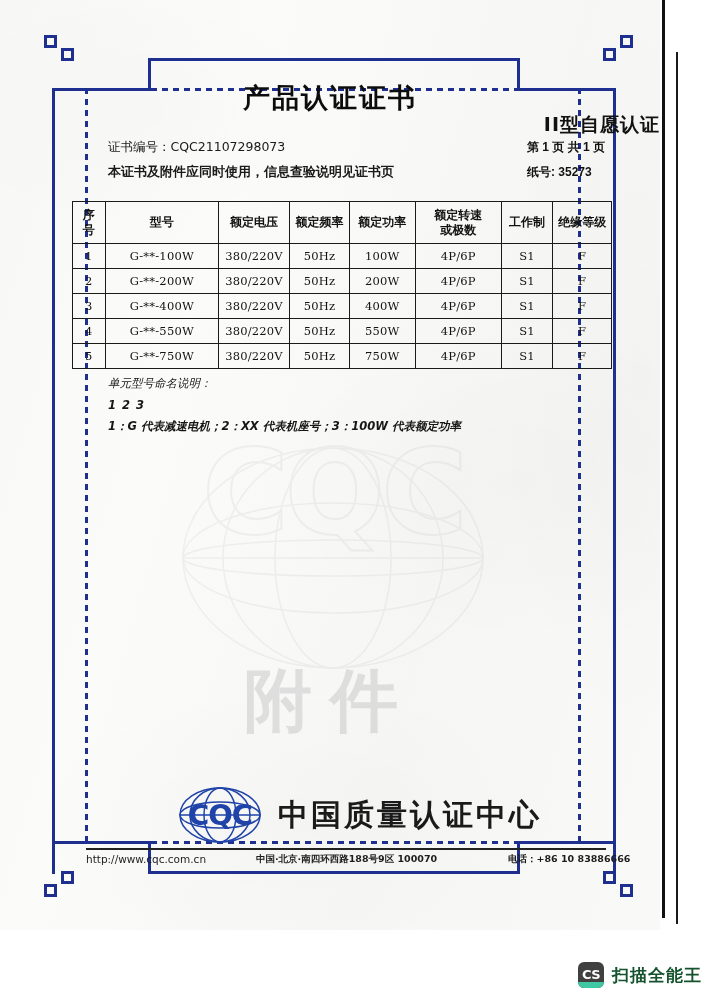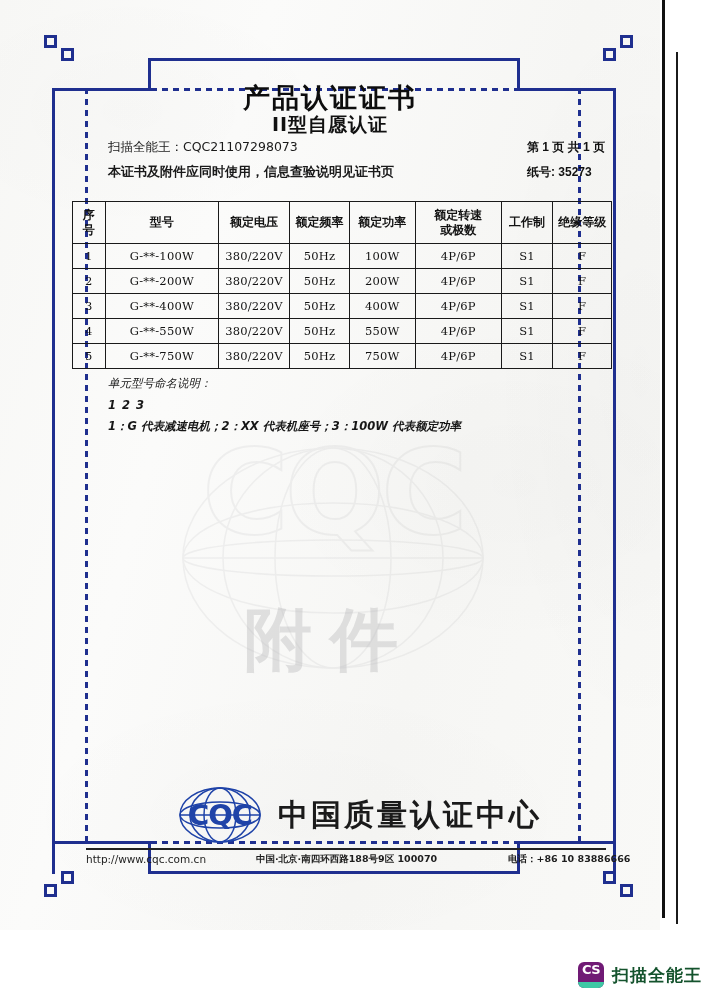--- a/index.html
+++ b/index.html
@@ -70,21 +70,21 @@
     text-align: center;
     font-family: "DejaVu Sans", sans-serif;
     font-weight: bold;
     font-size: 27px;
     letter-spacing: 2px;
     color: #0d0d0d;
     margin-top: 6px;
   }
   #cert-subtitle {
     position: absolute; left: 0; top: 112px; width: 660px;
-    text-align: center;
+    text-align: right;
     font-family: "DejaVu Sans", sans-serif;
     font-weight: bold;
     font-size: 19px;
     letter-spacing: 1px;
     color: #111;
   }
 
   
   .meta-left {
     position: absolute; left: 108px;
@@ -158,21 +158,21 @@
   
   #wm-globe {
     position: absolute;
     left: 168px; top: 408px;
     width: 330px; height: 280px;
     opacity: 0.10;
     pointer-events: none;
   }
   #wm-attach {
     position: absolute;
-    left: 0; top: 595px; width: 660px;
+    left: 0; top: 656px; width: 660px;
     text-align: center;
     font-family: "DejaVu Serif", serif;
     font-size: 68px;
     font-weight: bold;
     letter-spacing: 18px;
     color: #b9b9bb;
     opacity: 0.40;
     pointer-events: none;
   }
 
@@ -216,23 +216,23 @@
     position: absolute;
     left: 578px; top: 962px;
     display: flex;
     align-items: center;
     gap: 8px;
   }
   #cs-badge {
     position: relative;
     width: 26px; height: 26px;
     border-radius: 6px;
-    background: #701a75;
+    background: #404040;
     overflow: hidden;
-    display: flex; justify-content: center;
+    display: flex; align-items: center; justify-content: center;
   }
   #cs-badge .cs-text {
     font-family: "DejaVu Sans", sans-serif;
     font-size: 13px;
     font-weight: bold;
     color: #ffffff;
     letter-spacing: -0.5px;
     z-index: 2;
     margin-bottom: 2px;
   }
@@ -293,21 +293,21 @@
       <line x1="15" y1="150" x2="315" y2="150"></line>
     </g>
     <text x="165" y="125" text-anchor="middle" font-family="DejaVu Sans, sans-serif" font-size="118" font-weight="bold" fill="none" stroke="#8e8e92" stroke-width="2" letter-spacing="-4">CQC</text>
   </svg>
 
   <div id="wm-attach">附件</div>
 
   <div id="cert-title">产品认证证书</div>
   <div id="cert-subtitle">II型自愿认证</div>
 
-  <div class="meta-left" id="cert-no">扫描全能王：CQC21107298073</div>
+  <div class="meta-left" id="cert-no">证书编号：CQC21107298073</div>
   <div class="meta-left" id="cert-note">本证书及附件应同时使用，信息查验说明见证书页</div>
   <div class="meta-right" id="page-no">第 1 页  共 1 页</div>
   <div class="meta-right" id="paper-no">纸号: 35273</div>
 
   <table id="spec-table">
     <thead>
       <tr>
         <th class="col-idx">
           <div>序</div>
           <div>号</div>

